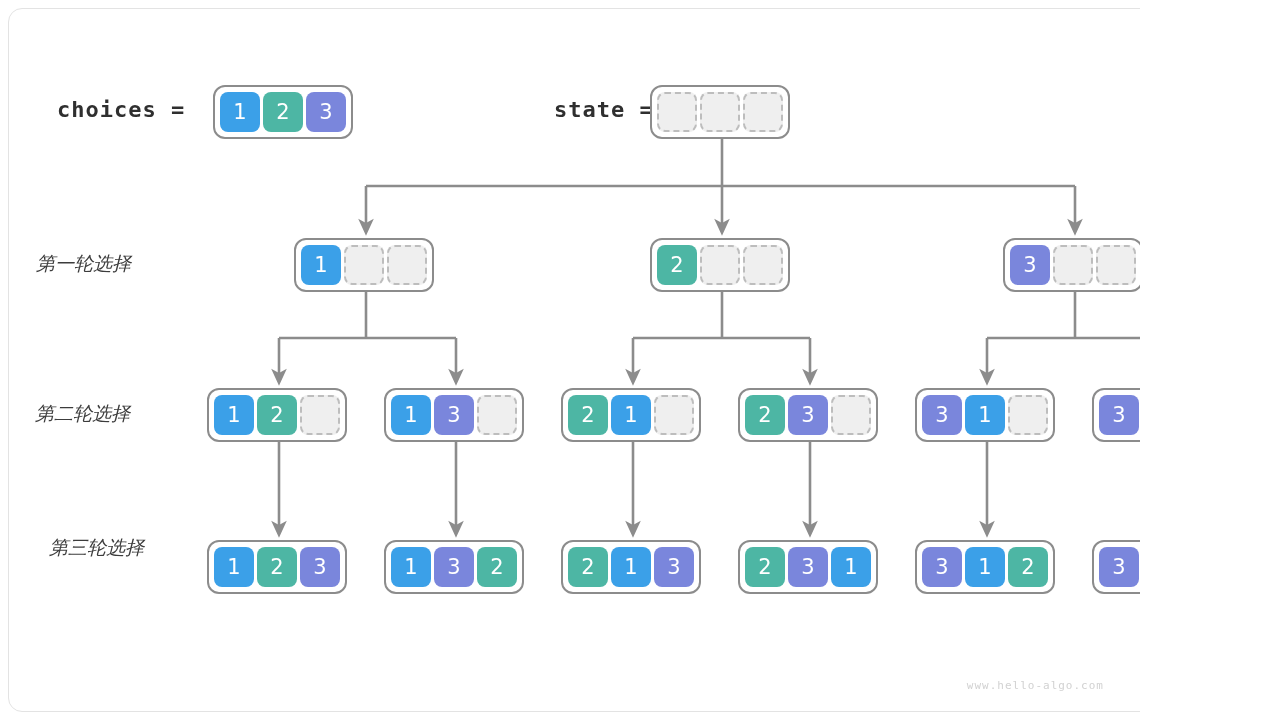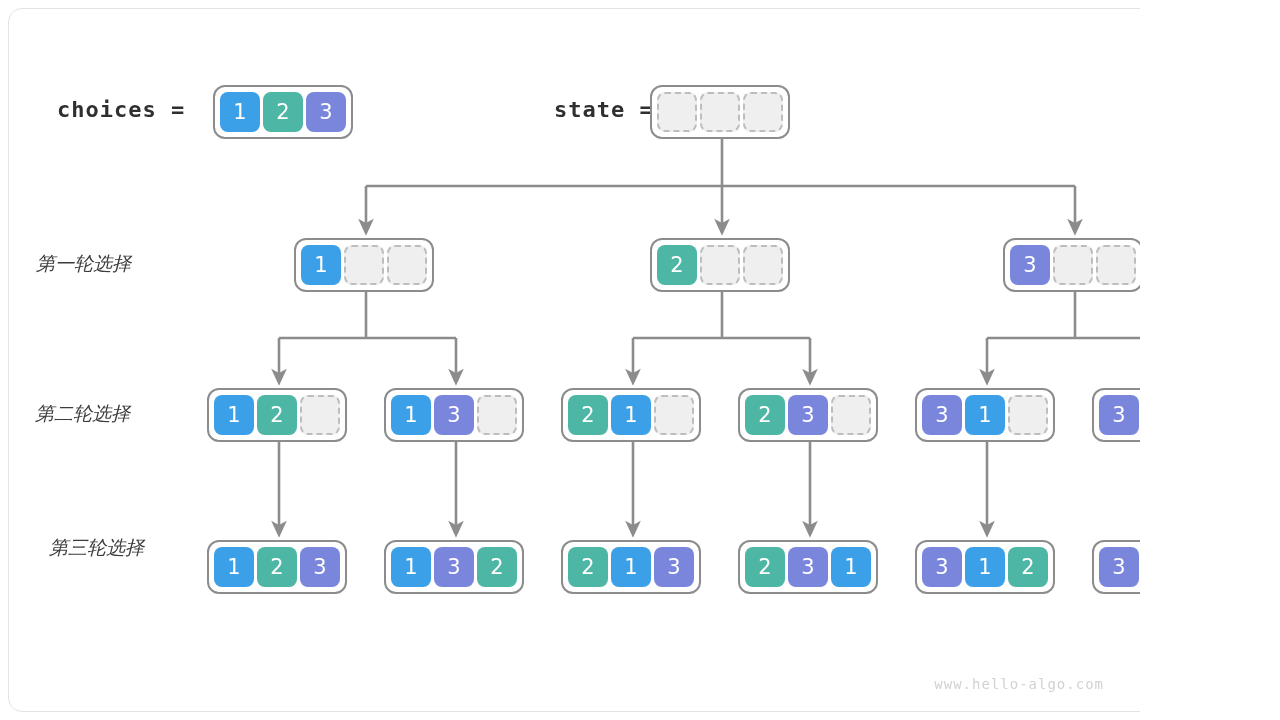--- a/index.html
+++ b/index.html
@@ -78,21 +78,21 @@
     font-family: "DejaVu Sans", sans-serif;
     font-size: 19px;
     color: #3c3c3c;
     white-space: nowrap;
     font-style: italic;
   }
   #watermark {
     position: absolute;
     right: 36px; bottom: 28px;
     font-family: "DejaVu Sans Mono", monospace;
-    font-size: 14px;
+    font-size: 11px;
     color: #d2d2d2;
     letter-spacing: 1px;
   }
 </style>
 </head>
 <body>
 
 <div id="page">
   <div id="frame"></div>
 

